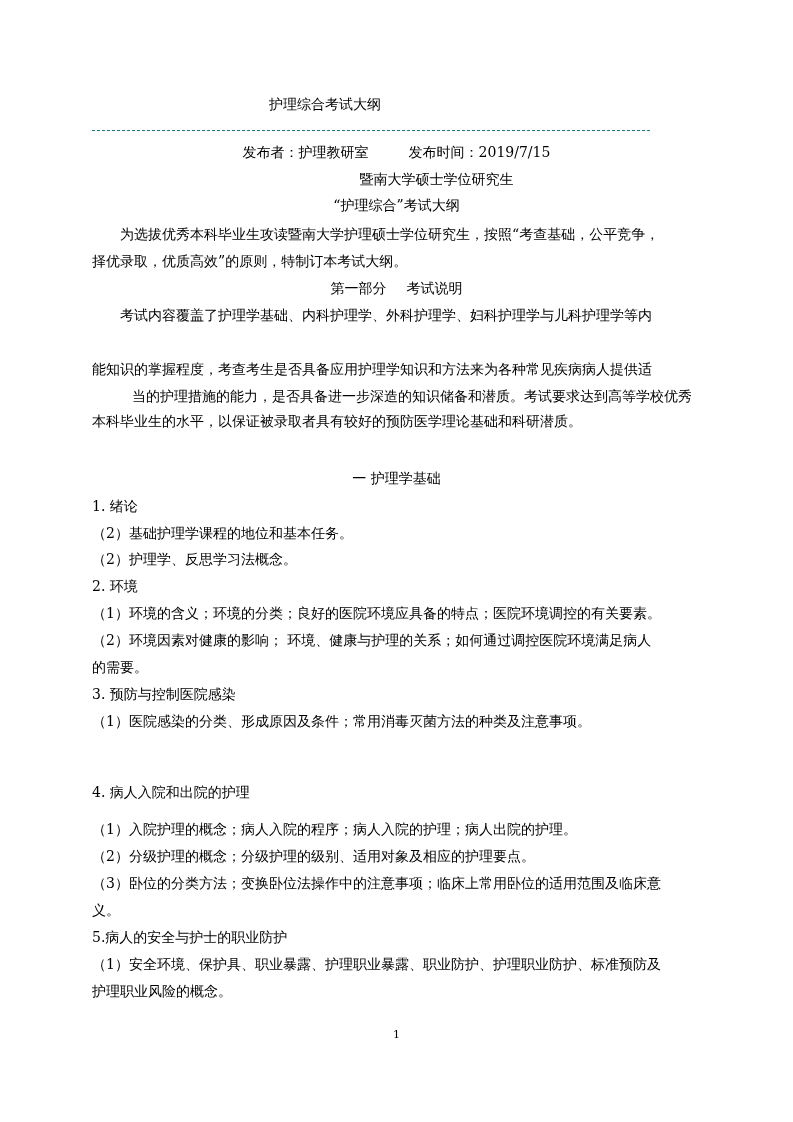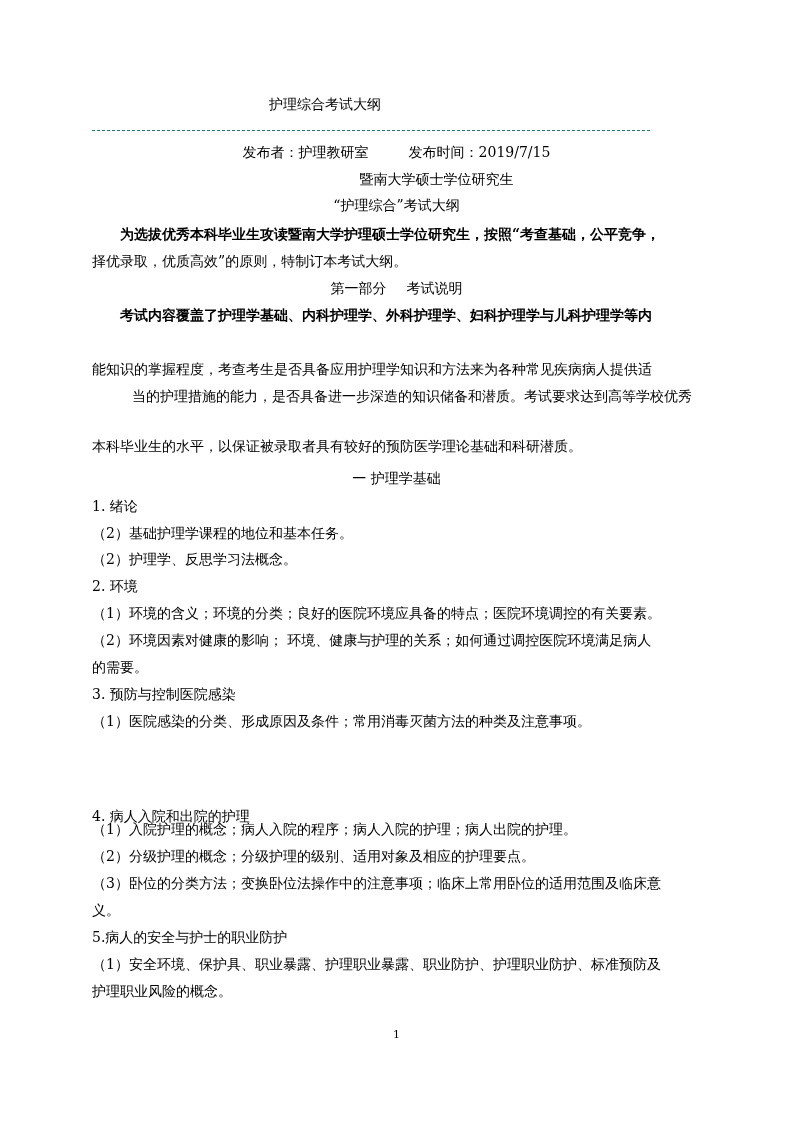--- a/index.html
+++ b/index.html
@@ -4,21 +4,21 @@
 <style>
   html, body { margin: 0; padding: 0; background: #ffffff; }
   body { width: 793px; height: 1122px; position: relative; overflow: hidden;
          font-family: "DejaVu Serif", "Liberation Serif", serif; color: #000; }
   .page { position: absolute; left: 0; top: 0; width: 793px; height: 1122px; }
   .title { position: absolute; top: 96px; left: 0; width: 650px; text-align: center; font-size: 14px; }
   .divider { position: absolute; top: 130px; left: 92px; width: 558px; height: 0;
              border-top: 1.5px dashed #1f7a7a; }
   .line { position: absolute; left: 92px; width: 620px; font-size: 14px; line-height: 20px; white-space: nowrap; }
   .center { left: 0; width: 793px; text-align: center; }
-  .indent { padding-left: 28px; box-sizing: border-box; font-weight: bold; }
+  .indent { padding-left: 28px; box-sizing: border-box; }
   .page-number { position: absolute; top: 1028px; left: 0; width: 793px; text-align: center; font-size: 11px; }
   .gap { display: inline-block; width: 40px; }
   .gap-s { display: inline-block; width: 20px; }
 </style>
 </head>
 <body>
 
 <div class="page">
   <div class="title">护理综合考试大纲</div>
   <div class="divider"></div>
@@ -32,34 +32,34 @@
   <div class="line indent" style="top:224px;">为选拔优秀本科毕业生攻读暨南大学护理硕士学位研究生，按照“考查基础，公平竞争，</div>
   <div class="line" style="top:251px;">择优录取，优质高效”的原则，特制订本考试大纲。</div>
 
   <div class="line center" style="top:278px;">
     <span>第一部分</span><span class="gap-s"></span><span>考试说明</span>
   </div>
 
   <div class="line indent" style="top:305px;">考试内容覆盖了护理学基础、内科护理学、外科护理学、妇科护理学与儿科护理学等内</div>
   <div class="line" style="top:359px;">能知识的掌握程度，考查考生是否具备应用护理学知识和方法来为各种常见疾病病人提供适</div>
   <div class="line" style="top:386px;margin-left:40px;">当的护理措施的能力，是否具备进一步深造的知识储备和潜质。考试要求达到高等学校优秀</div>
-  <div class="line" style="top:436px;">本科毕业生的水平，以保证被录取者具有较好的预防医学理论基础和科研潜质。</div>
+  <div class="line" style="top:411px;">本科毕业生的水平，以保证被录取者具有较好的预防医学理论基础和科研潜质。</div>
 
   <div class="line center" style="top:468px;">一 护理学基础</div>
 
   <div class="line" style="top:496px;">1. 绪论</div>
   <div class="line" style="top:523px;">（2）基础护理学课程的地位和基本任务。</div>
   <div class="line" style="top:549px;">（2）护理学、反思学习法概念。</div>
   <div class="line" style="top:576px;">2. 环境</div>
   <div class="line" style="top:603px;">（1）环境的含义；环境的分类；良好的医院环境应具备的特点；医院环境调控的有关要素。</div>
   <div class="line" style="top:630px;">（2）环境因素对健康的影响；  环境、健康与护理的关系；如何通过调控医院环境满足病人</div>
   <div class="line" style="top:657px;">的需要。</div>
   <div class="line" style="top:684px;">3. 预防与控制医院感染</div>
   <div class="line" style="top:711px;">（1）医院感染的分类、形成原因及条件；常用消毒灭菌方法的种类及注意事项。</div>
-  <div class="line" style="top:806px;">4. 病人入院和出院的护理</div>
+  <div class="line" style="top:782px;">4. 病人入院和出院的护理</div>
   <div class="line" style="top:819px;">（1）入院护理的概念；病人入院的程序；病人入院的护理；病人出院的护理。</div>
   <div class="line" style="top:846px;">（2）分级护理的概念；分级护理的级别、适用对象及相应的护理要点。</div>
   <div class="line" style="top:873px;">（3）卧位的分类方法；变换卧位法操作中的注意事项；临床上常用卧位的适用范围及临床意</div>
   <div class="line" style="top:900px;">义。</div>
   <div class="line" style="top:927px;">5.病人的安全与护士的职业防护</div>
   <div class="line" style="top:954px;">（1）安全环境、保护具、职业暴露、护理职业暴露、职业防护、护理职业防护、标准预防及</div>
   <div class="line" style="top:981px;">护理职业风险的概念。</div>
 
   <div class="page-number">1</div>
 </div>

